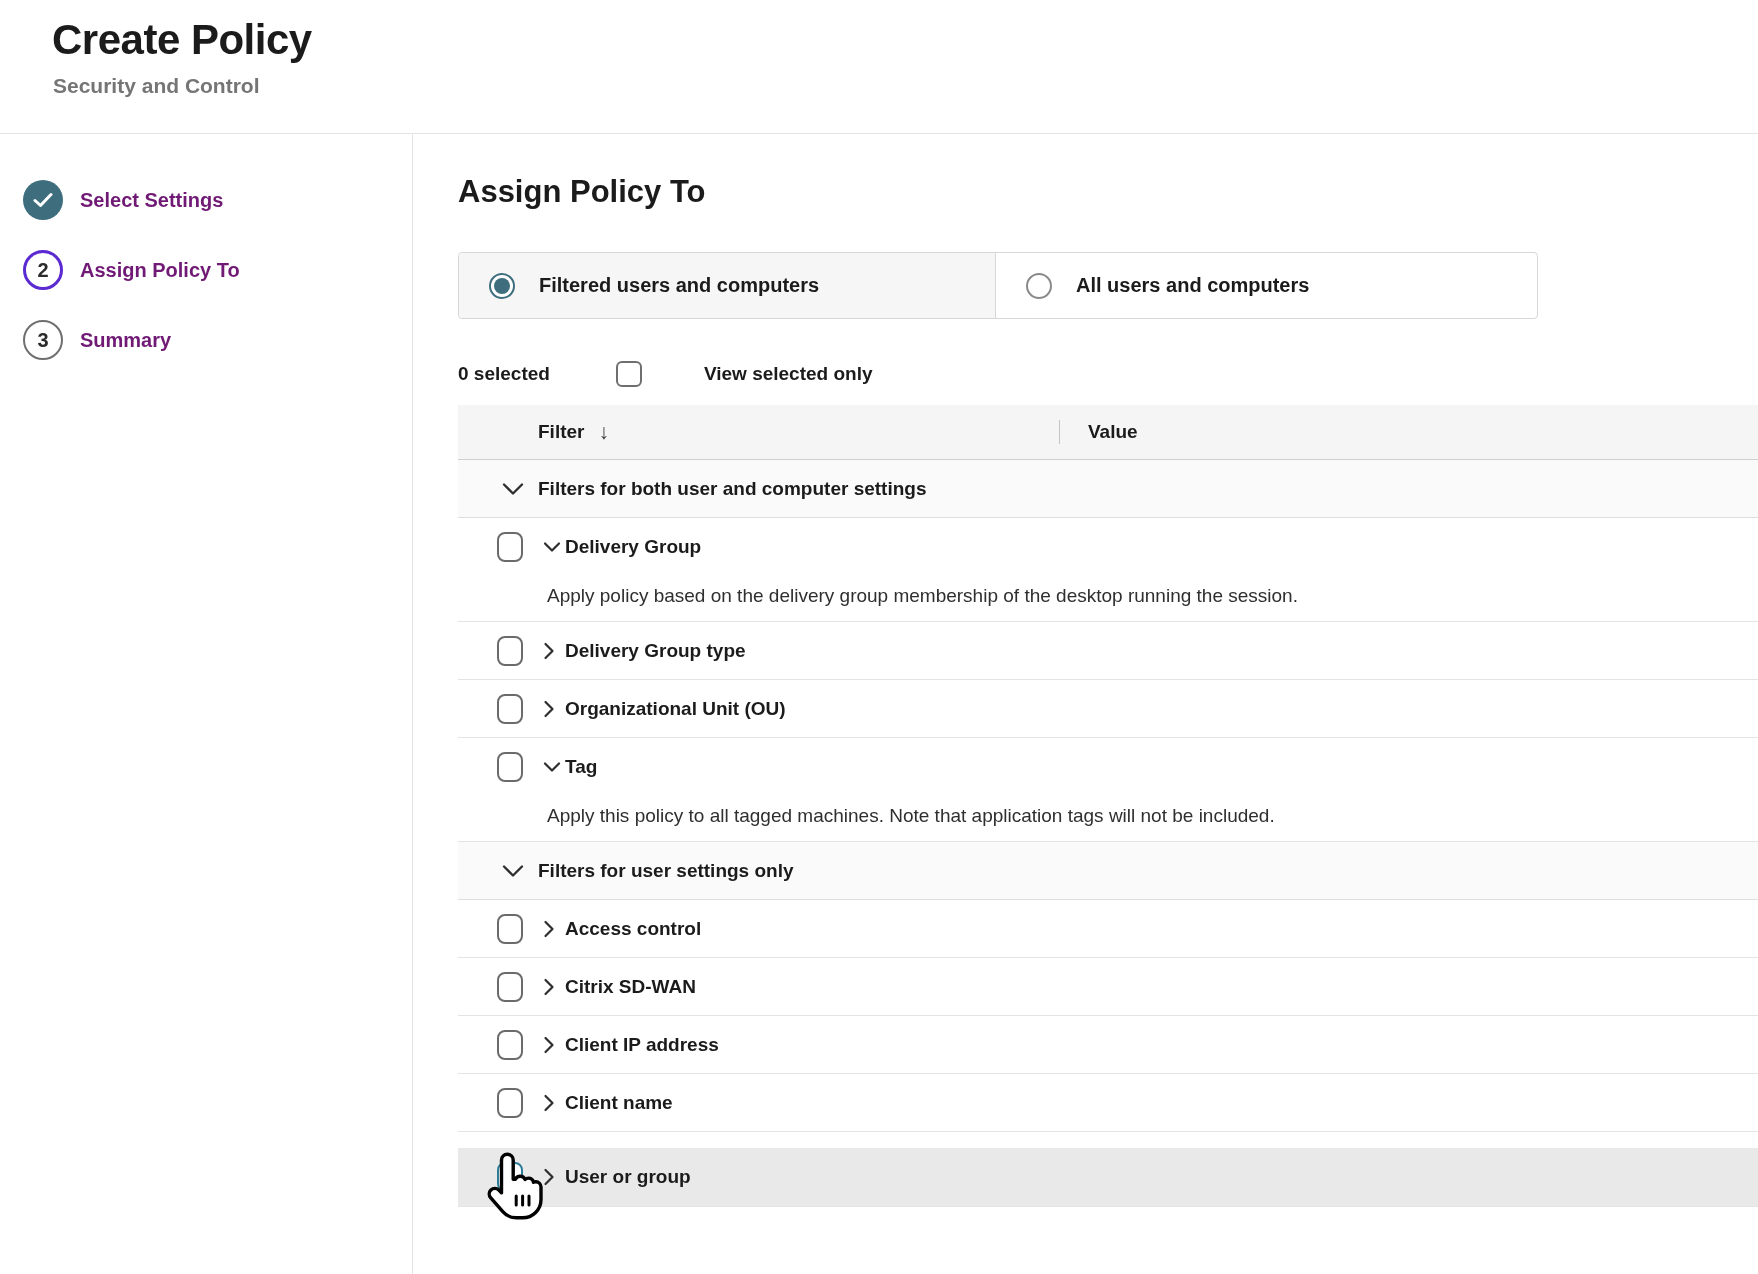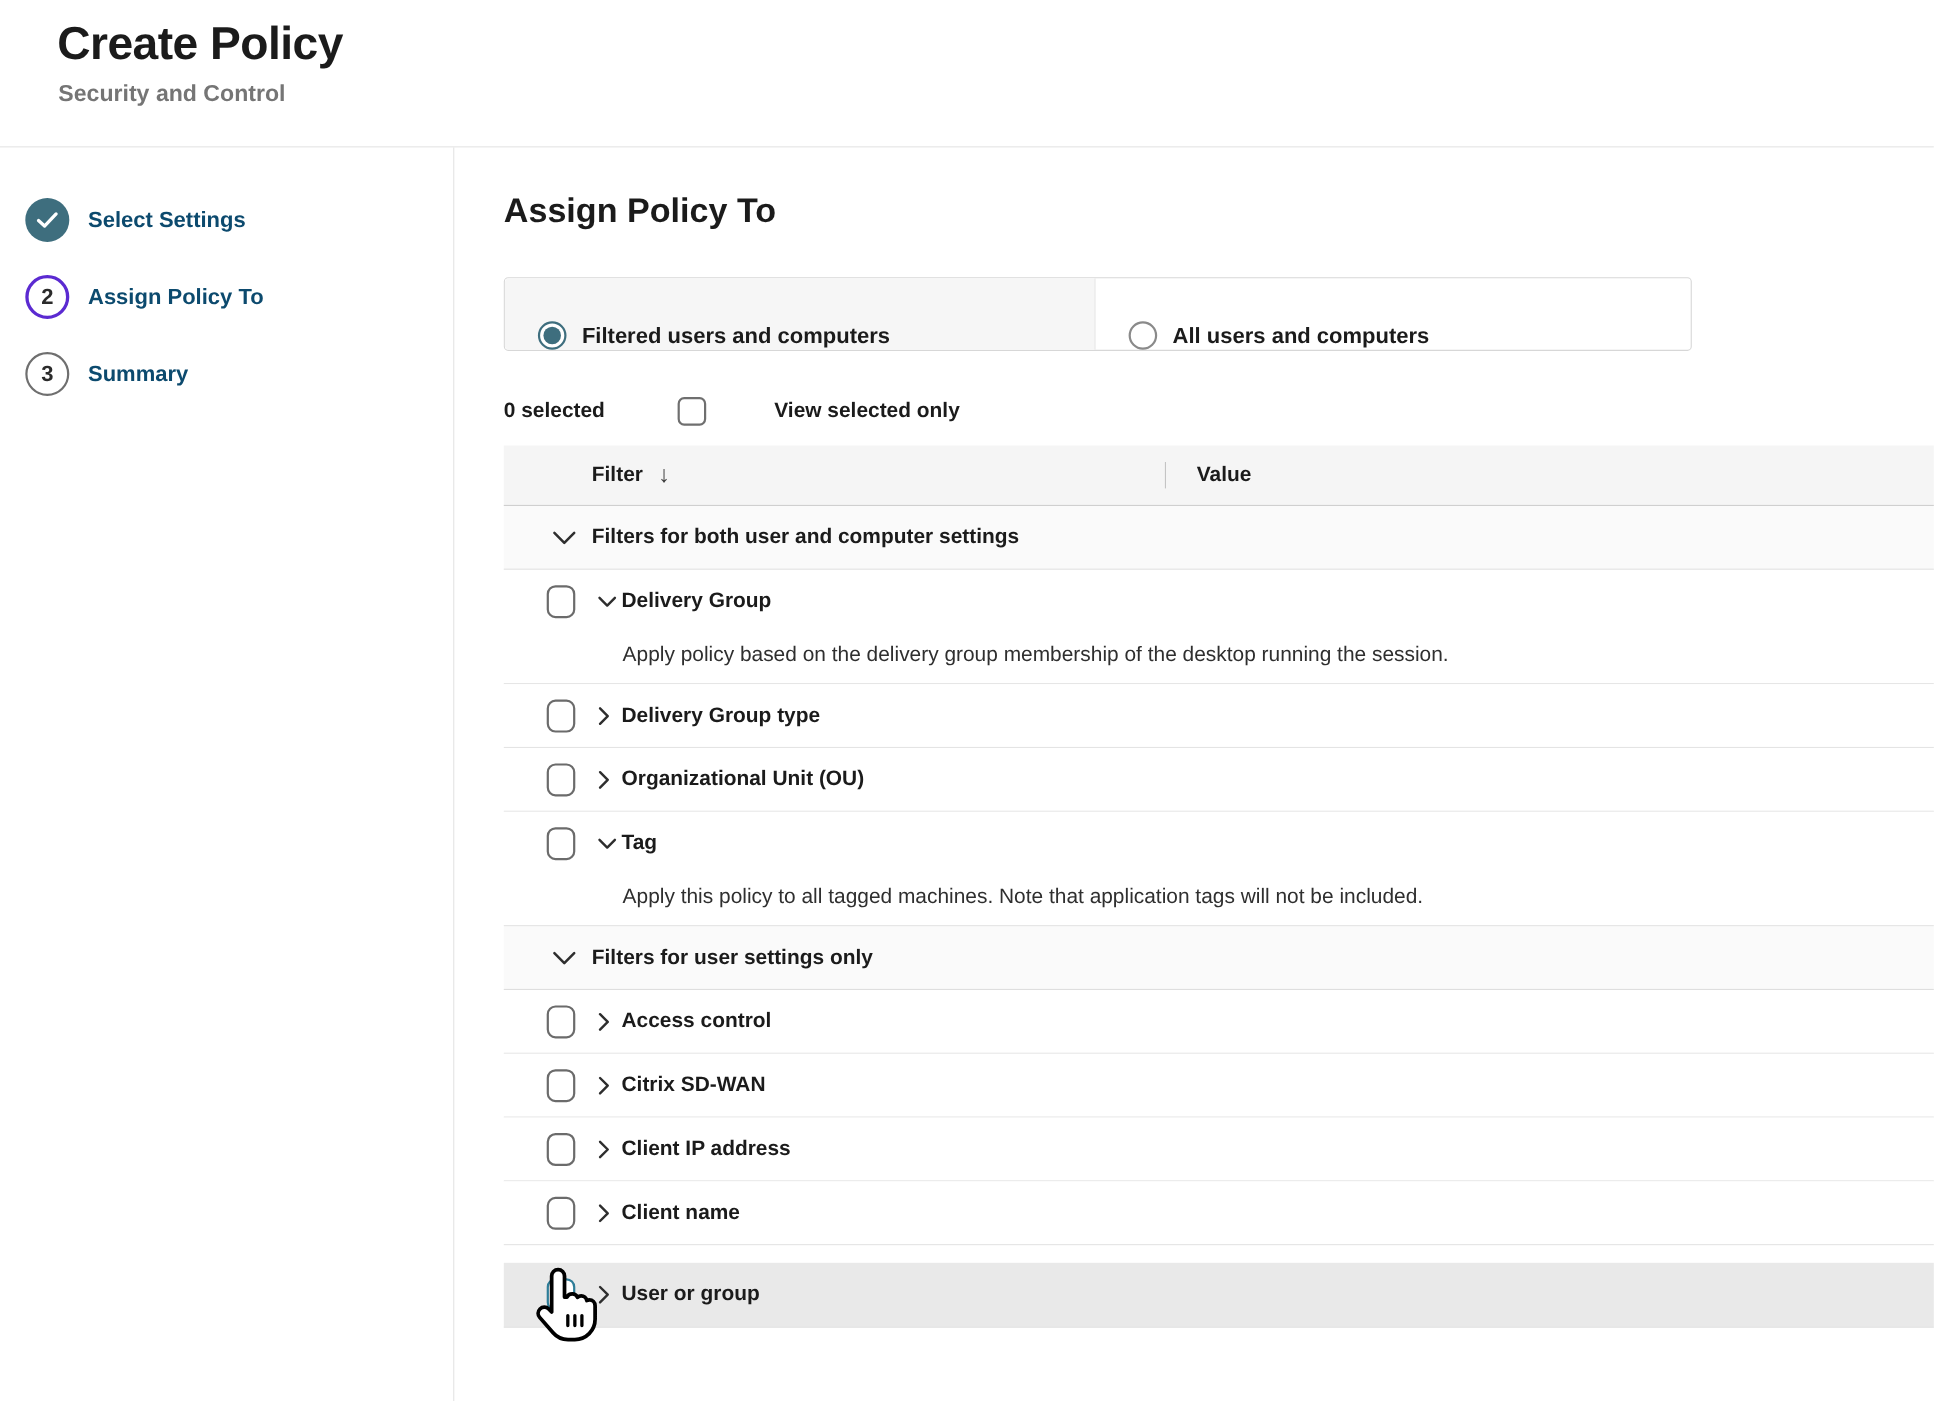--- a/index.html
+++ b/index.html
@@ -28,28 +28,28 @@
   .side-divider{position:absolute;left:412px;top:134px;bottom:0;width:1px;background:var(--border-light);}
 
   
   .steps{position:absolute;left:23px;top:180px;}
   .step{display:flex;align-items:center;gap:17px;height:40px;margin-bottom:30px;cursor:default;}
   .step-circle{width:40px;height:40px;border-radius:50%;box-sizing:border-box;flex:none;
                display:flex;align-items:center;justify-content:center;font-size:20px;font-weight:600;color:#2b2b2b;}
   .step.completed .step-circle{background:var(--accent-teal);}
   .step.active .step-circle{border:3px solid var(--accent-purple);background:#fff;}
   .step.upcoming .step-circle{border:2.5px solid var(--step-upcoming-gray);background:#fff;}
-  .step-label{font-size:20px;font-weight:600;color:#0c4a6e;white-space:nowrap;}
+  .step-label{font-size:20px;font-weight:600;color:#701a75;white-space:nowrap;}
 
   
   .main-heading{position:absolute;left:458px;top:174px;font-size:31px;font-weight:600;}
 
   .radio-group{position:absolute;left:458px;top:252px;width:1080px;height:67px;box-sizing:border-box;
                border:1px solid var(--border-mid);border-radius:4px;display:flex;background:#fff;}
-  .radio-opt{display:flex;align-items:flex-end;gap:14px;padding-left:30px;box-sizing:border-box;cursor:pointer;}
+  .radio-opt{display:flex;align-items:center;gap:24px;padding-left:30px;box-sizing:border-box;cursor:pointer;}
   .radio-opt.first{width:537px;flex:none;background:var(--segment-selected-bg);
                    border-right:1px solid var(--border-mid);border-radius:4px 0 0 4px;}
   .radio-opt.second{flex:1;border-radius:0 4px 4px 0;}
   .radio{width:26px;height:26px;border-radius:50%;box-sizing:border-box;border:2px solid #8a8a8a;background:#fff;position:relative;flex:none;}
   .radio.selected{border-color:var(--accent-teal);}
   .radio.selected::after{content:"";position:absolute;inset:3px;border-radius:50%;background:var(--accent-teal);}
   .radio-label{font-size:20px;font-weight:600;}
 
   .sel-row{position:absolute;left:458px;top:360px;height:28px;display:flex;align-items:center;gap:48px;}
   .sel-count{font-size:19px;font-weight:600;margin-right:18px;}
@@ -72,21 +72,21 @@
 
   .frow{border-bottom:1px solid var(--border-light);position:relative;background:#fff;}
   .frow.single{height:57px;display:flex;align-items:center;}
   .frow.double{height:103px;}
   .frow.double .line1{height:58px;display:flex;align-items:center;}
   .frow.hovered{background:var(--row-hover-bg);height:58px;margin-top:16px;}
   .frow.hovered .cbx{border-color:var(--hover-checkbox-border);}
   .cbx{margin-left:39px;width:26px;height:30px;box-sizing:border-box;border:2px solid #6b6b6b;border-radius:8px;background:#fff;flex:none;cursor:pointer;}
   .chev-slot{margin-left:20px;width:20px;flex:none;display:flex;align-items:center;cursor:pointer;}
   .row-label{margin-left:2px;font-size:19px;font-weight:600;white-space:nowrap;}
-  .row-desc{position:absolute;left:108px;top:67px;font-size:19px;font-weight:400;color:#2f2f2f;white-space:nowrap;}
+  .row-desc{position:absolute;left:89px;top:67px;font-size:19px;font-weight:400;color:#2f2f2f;white-space:nowrap;}
 
   .hand-cursor{position:absolute;left:487px;top:1151px;pointer-events:none;}
 </style>
 </head>
 <body>
 
 <div class="page">
 
   <div class="page-title">Create Policy</div>
   <div class="page-subtitle">Security and Control</div>

